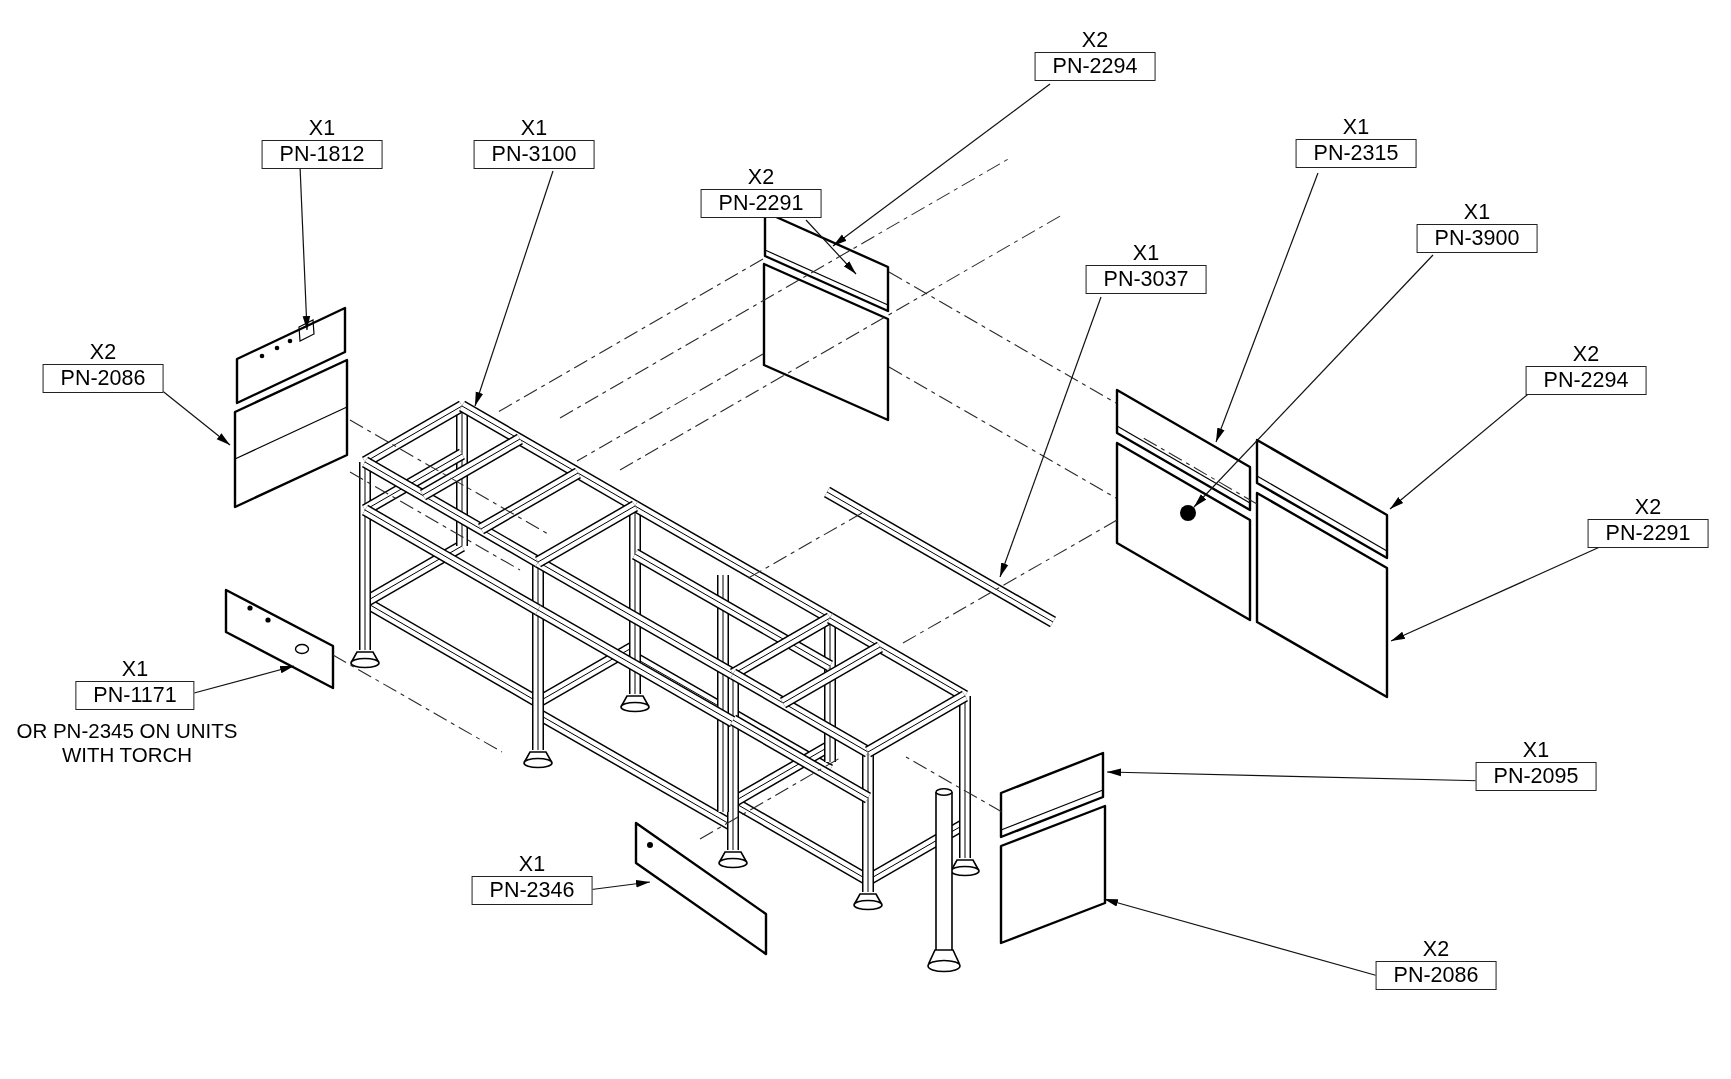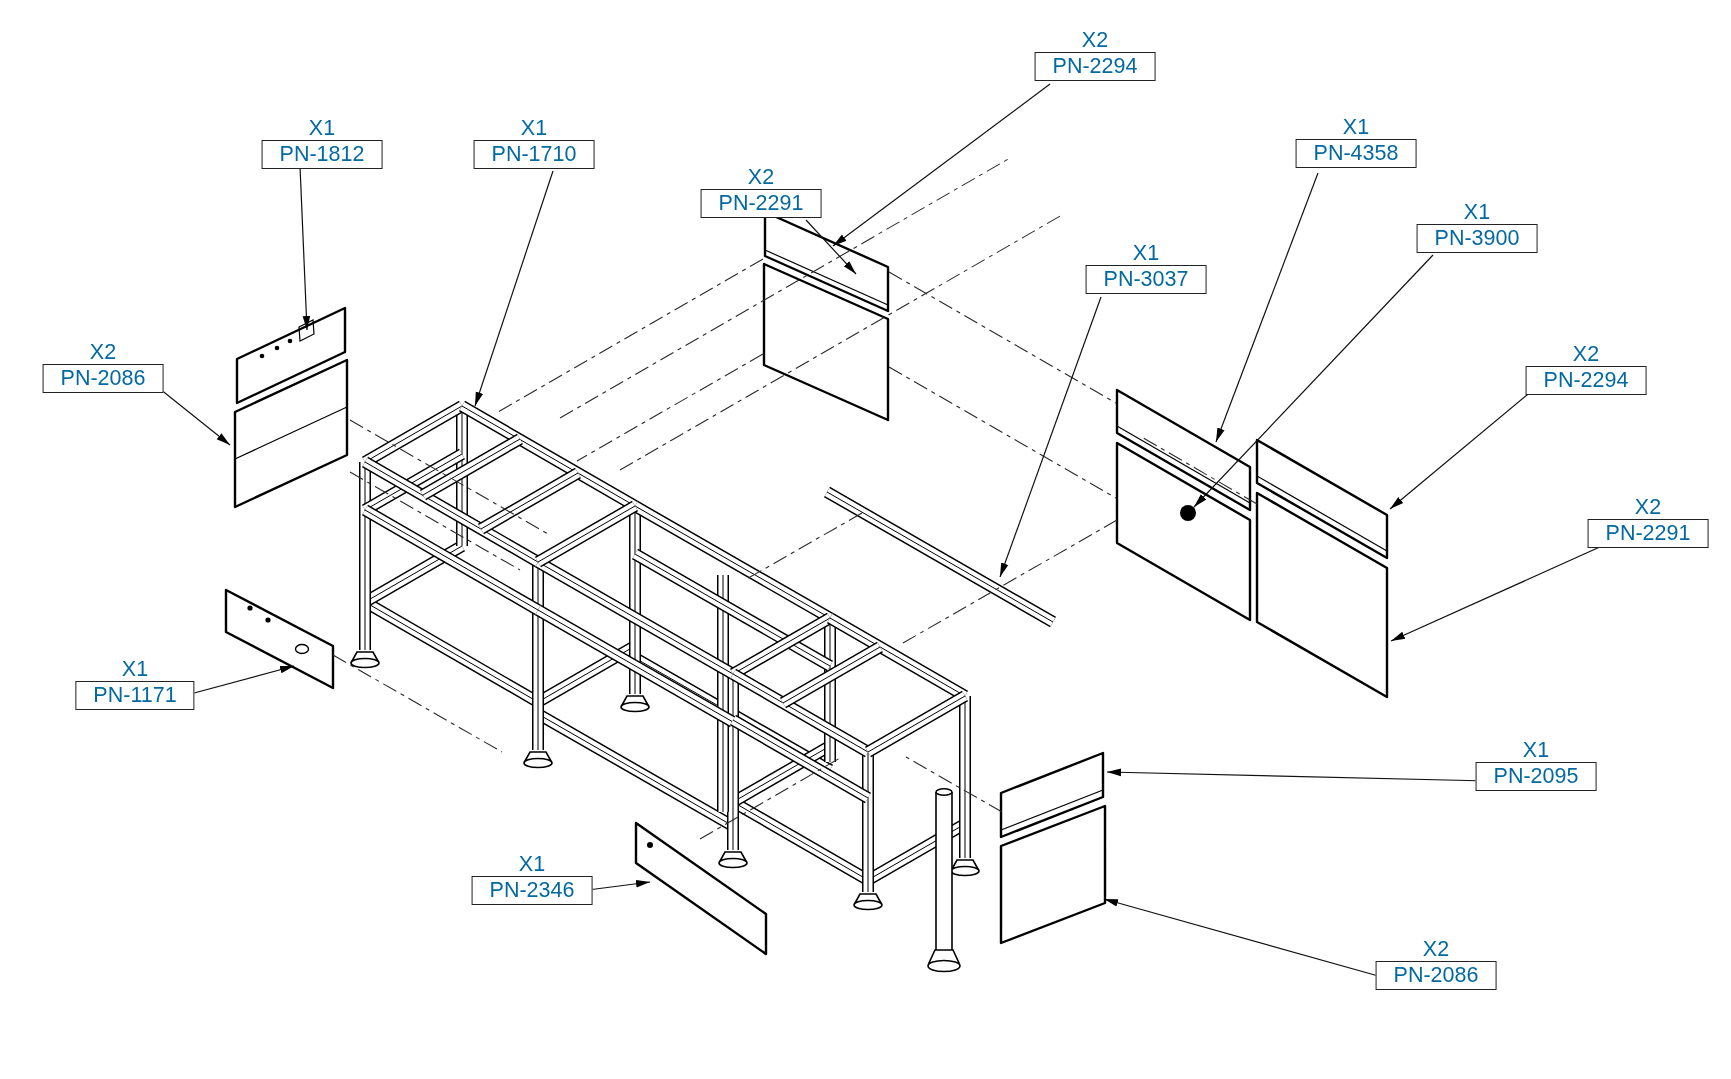--- a/index.html
+++ b/index.html
@@ -1,17 +1,17 @@
 <!DOCTYPE html>
 <html><head>
 <meta charset="utf-8">
 <style>
   html,body{margin:0;padding:0;background:#ffffff;}
   #canvas{position:relative;width:1731px;height:1079px;background:#ffffff;overflow:hidden;
-          font-family:"Liberation Sans","DejaVu Sans",sans-serif;color:#0369a1;}
+          font-family:"Liberation Sans","DejaVu Sans",sans-serif;color:#000000;}
   svg{position:absolute;left:0;top:0;}
   
   .bk{stroke:#000;stroke-width:12;fill:none;}
   .wh{stroke:#fff;stroke-width:9;fill:none;}
   .ct{stroke:#000;stroke-width:1;fill:none;}
   .dashline{stroke:#2a2a2a;stroke-width:1.1;fill:none;stroke-dasharray:15 5 4 5;}
   .leader{stroke:#111;stroke-width:1.2;fill:none;}
   .panel{fill:#ffffff;stroke:#000;stroke-width:2.4;stroke-linejoin:round;}
   .pline{stroke:#000;stroke-width:1.2;fill:none;}
   .foot{fill:#ffffff;stroke:#000;stroke-width:1.6;}
@@ -275,29 +275,29 @@
   <div class="callout" style="left:1095px;top:29px">
     <div class="qty">X2</div>
     <div class="pn">PN-2294</div>
   </div>
   <div class="callout" style="left:322px;top:117px">
     <div class="qty">X1</div>
     <div class="pn">PN-1812</div>
   </div>
   <div class="callout" style="left:534px;top:117px">
     <div class="qty">X1</div>
-    <div class="pn">PN-1710</div>
+    <div class="pn">PN-3100</div>
   </div>
   <div class="callout" style="left:761px;top:166px">
     <div class="qty">X2</div>
     <div class="pn">PN-2291</div>
   </div>
   <div class="callout" style="left:1356px;top:116px">
     <div class="qty">X1</div>
-    <div class="pn">PN-4358</div>
+    <div class="pn">PN-2315</div>
   </div>
   <div class="callout" style="left:1477px;top:201px">
     <div class="qty">X1</div>
     <div class="pn">PN-3900</div>
   </div>
   <div class="callout" style="left:1146px;top:242px">
     <div class="qty">X1</div>
     <div class="pn">PN-3037</div>
   </div>
   <div class="callout" style="left:103px;top:341px">
@@ -322,13 +322,17 @@
   </div>
   <div class="callout" style="left:532px;top:853px">
     <div class="qty">X1</div>
     <div class="pn">PN-2346</div>
   </div>
   <div class="callout" style="left:1436px;top:938px">
     <div class="qty">X2</div>
     <div class="pn">PN-2086</div>
   </div>
 
+  <div class="note">
+    <span>OR PN-2345 ON UNITS</span><br>
+    <span>WITH TORCH</span>
+  </div>
 </div>
 
 </body></html>

